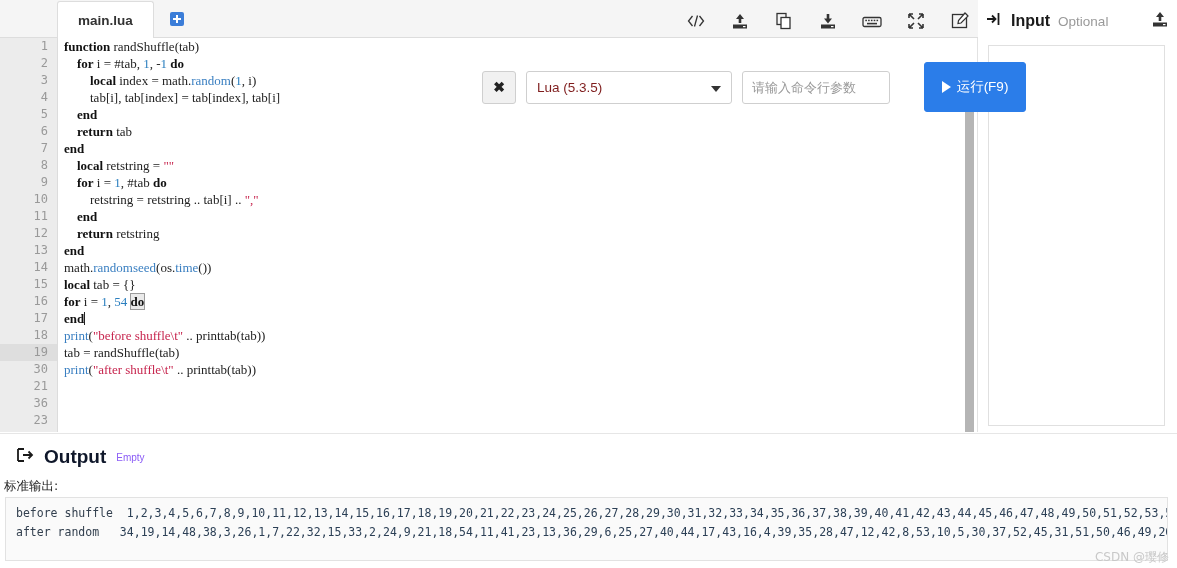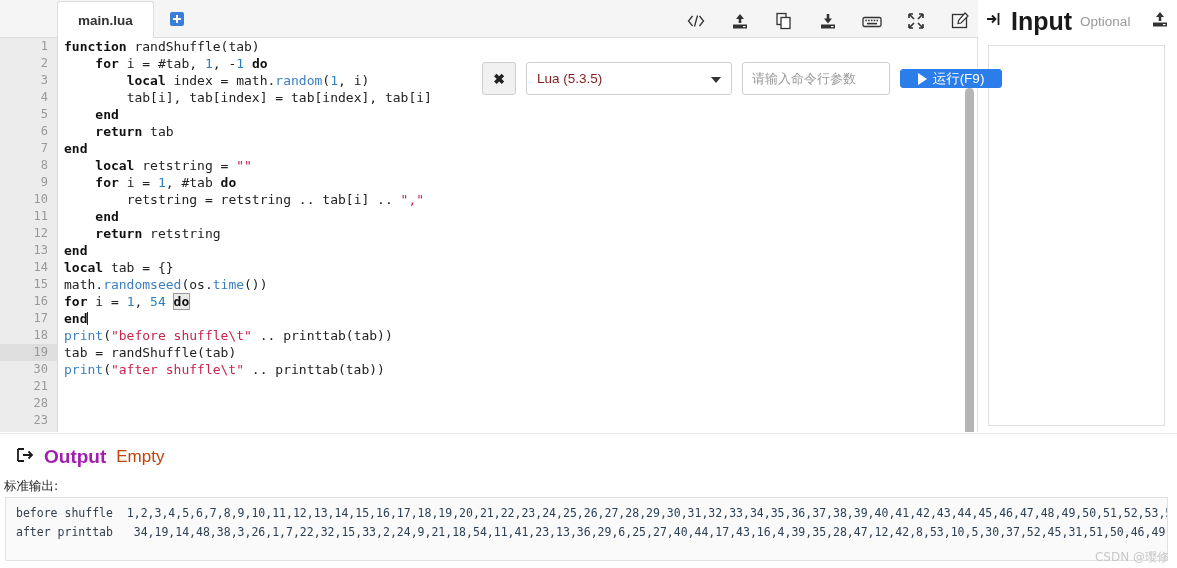--- a/index.html
+++ b/index.html
@@ -72,21 +72,21 @@
     padding-right: 9px;
     font-family: "DejaVu Sans Mono", monospace; font-size: 12px; color: #999;
   }
   .ln.active { background: #dedede; }
   #code-lines {
     position: absolute; left: 57px; top: 0; right: 0; height: 394px;
     border-left: 1px solid #dcdcdc;
     padding-left: 6px;
     font-family: "DejaVu Sans Mono", monospace; font-size: 13px;
   }
-  .cl { height: 17px; line-height: 17px; white-space: pre; color: #222; }
+  .cl { height: 17px; line-height: 17px; white-space: pre; color: #222; font-family: Liberation Serif, serif; }
   .kw   { color: #111; font-weight: bold; }
   .fn   { color: #3a7fc1; }
   .num  { color: #2b7fbf; }
   .str  { color: #c7254e; }
   .pl   { color: #222; }
   .cursor-car {
     display: inline-block; width: 1px; height: 13px; background: #222;
     vertical-align: -2px;
   }
   .boxed { outline: 1px solid #9b9b9b; background: #eaeaea; }
@@ -113,63 +113,63 @@
     width:0;height:0;border-left:5px solid transparent;border-right:5px solid transparent;border-top:6px solid #333;
   }
   #args-input {
     width: 148px; height: 33px; background:#fff;
     border: 1px solid #cfcfcf; border-radius: 3px;
     padding: 0 9px; font-size: 13px; color:#333;
     font-family: "Liberation Sans", sans-serif;
   }
   #args-input::placeholder { color:#9a9a9a; }
   #run-btn {
-    width: 102px; height: 19px; background:#2b7de9; border:1px solid #2b7de9;
+    width: 102px; height: 50px; background:#2b7de9; border:1px solid #2b7de9;
     border-radius: 3px; color:#fff; font-size:13.5px;
-    display:flex; align-items:center; justify-content:center; gap:6px; cursor:pointer;
+    display:flex; align-items:center; justify-content:center; gap:6px; cursor:pointer;margin-left:24px;
   }
   .play-tri { width:0;height:0;border-top:6px solid transparent;border-bottom:6px solid transparent;border-left:9px solid #fff; }
 
   
   #editor-scroll-track {
     position:absolute; right: 3px; top: 42px; width: 10px; height: 386px;
   }
   #editor-scroll-thumb {
     position:absolute; right: 3px; top: 50px; width: 9px; height: 355px;
     background: #b5b5b5; border-radius: 5px; cursor: pointer;
   }
 
   
   #input-panel {
     position:absolute; left: 986px; top: 0; width: 191px; height: 432px; background:#fff;
   }
   #input-header {
     display:flex; align-items:center; height: 34px; padding-top: 8px; gap: 8px;
   }
-  #input-title { font-size: 25px; font-weight: bold; color:#1a1a1a; }
+  #input-title { font-size: 16px; font-weight: bold; color:#1a1a1a; }
   #input-optional { font-size: 13.5px; color:#9a9a9a; }
   #input-upload { margin-left: auto; margin-right: 8px; cursor:pointer; }
   #input-box {
     position:absolute; left: 2px; top: 45px; width: 177px; height: 381px;
     border: 1px solid #e0e0e0; background:#fff;
     font-family: "DejaVu Sans Mono", monospace; font-size: 12px;
     padding: 6px 4px; color:#333; resize:none; outline:none;
   }
 
   
   #output-panel {
     position:absolute; left: 0; top: 433px; width: 1177px; height: 135px;
     background:#fff; border-top: 1px solid #e6e6e6;
   }
   #output-header {
     position:absolute; left: 0; top: 6px; width: 1177px; height: 34px;
     display:flex; align-items:center; padding: 0 16px 0 16px; gap: 10px;
   }
-  #output-title { font-size: 19px; font-weight: bold; color:#a21caf; }
-  #output-status { font-size: 17px; color:#c2410c; }
+  #output-title { font-size: 19px; font-weight: bold; color:#0f172a; }
+  #output-status { font-size: 10px; color:#8b5cf6; }
   #output-actions { margin-left:auto; display:flex; align-items:center; gap: 24px; }
   #accept-link { color:#18a018; font-weight:bold; font-size:14px; cursor:pointer; }
 
   #stdout-label {
     position:absolute; left: 4px; top: 44px;
     font-size: 12.5px; color:#222; font-family: "DejaVu Sans", sans-serif;
   }
   #stdout-box {
     position:absolute; left: 5px; top: 63px; width: 1163px; height: 64px;
     border: 1px solid #e2e2e2; background:#fafafa; overflow:hidden;
@@ -273,39 +273,39 @@
           <div class="ln">12</div>
           <div class="ln">13</div>
           <div class="ln">14</div>
           <div class="ln">15</div>
           <div class="ln">16</div>
           <div class="ln">17</div>
           <div class="ln">18</div>
           <div class="ln active">19</div>
           <div class="ln">30</div>
           <div class="ln">21</div>
-          <div class="ln">28</div>
+          <div class="ln">36</div>
           <div class="ln">23</div>
         </div>
       <div id="code-lines">
           <div class="cl"><span class="kw">function</span> <span class="pl">randShuffle</span>(<span class="pl">tab</span>)</div>
           <div class="cl">    <span class="kw">for</span> <span class="pl">i</span> = #<span class="pl">tab</span>, <span class="num">1</span>, -<span class="num">1</span> <span class="kw">do</span></div>
           <div class="cl">        <span class="kw">local</span> <span class="pl">index</span> = <span class="pl">math</span>.<span class="fn">random</span>(<span class="num">1</span>, <span class="pl">i</span>)</div>
           <div class="cl">        <span class="pl">tab</span>[<span class="pl">i</span>], <span class="pl">tab</span>[<span class="pl">index</span>] = <span class="pl">tab</span>[<span class="pl">index</span>], <span class="pl">tab</span>[<span class="pl">i</span>]</div>
           <div class="cl">    <span class="kw">end</span></div>
           <div class="cl">    <span class="kw">return</span> <span class="pl">tab</span></div>
           <div class="cl"><span class="kw">end</span></div>
           <div class="cl">    <span class="kw">local</span> <span class="pl">retstring</span> = <span class="str">""</span></div>
           <div class="cl">    <span class="kw">for</span> <span class="pl">i</span> = <span class="num">1</span>, #<span class="pl">tab</span> <span class="kw">do</span></div>
           <div class="cl">        <span class="pl">retstring</span> = <span class="pl">retstring</span> .. <span class="pl">tab</span>[<span class="pl">i</span>] .. <span class="str">","</span></div>
           <div class="cl">    <span class="kw">end</span></div>
           <div class="cl">    <span class="kw">return</span> <span class="pl">retstring</span></div>
           <div class="cl"><span class="kw">end</span></div>
+          <div class="cl"><span class="pl">math</span>.<span class="fn">randomseed</span>(<span class="pl">os</span>.<span class="fn">time</span>())</div>
           <div class="cl"><span class="kw">local</span> <span class="pl">tab</span> = {}</div>
-          <div class="cl"><span class="pl">math</span>.<span class="fn">randomseed</span>(<span class="pl">os</span>.<span class="fn">time</span>())</div>
           <div class="cl"><span class="kw">for</span> <span class="pl">i</span> = <span class="num">1</span>, <span class="num">54</span> <span class="kw boxed">do</span></div>
           <div class="cl"><span class="kw">end</span><span class="cursor-car"></span></div>
           <div class="cl"><span class="fn">print</span>(<span class="str">"before shuffle\t"</span> .. <span class="pl">printtab</span>(<span class="pl">tab</span>))</div>
           <div class="cl"><span class="pl">tab</span> = <span class="pl">randShuffle</span>(<span class="pl">tab</span>)</div>
           <div class="cl"><span class="fn">print</span>(<span class="str">"after shuffle\t"</span> .. <span class="pl">printtab</span>(<span class="pl">tab</span>))</div>
           <div class="cl">&nbsp;</div>
         </div>
       <div id="editor-scroll-track"></div>
       <div id="editor-scroll-thumb"></div>
     </div>
@@ -356,17 +356,17 @@
           </svg>
       </span>
       <span id="output-title">Output</span>
       <span id="output-status">Empty</span>
 
     </div>
 
     <div id="stdout-label">标准输出:</div>
     <div id="stdout-box">
         <div class="out-line"><span class="out-tag">before shuffle  </span><span>1,2,3,4,5,6,7,8,9,10,11,12,13,14,15,16,17,18,19,20,21,22,23,24,25,26,27,28,29,30,31,32,33,34,35,36,37,38,39,40,41,42,43,44,45,46,47,48,49,50,51,52,53,54,</span></div>
-        <div class="out-line"><span class="out-tag">after printtab   </span><span>34,19,14,48,38,3,26,1,7,22,32,15,33,2,24,9,21,18,54,11,41,23,13,36,29,6,25,27,40,44,17,43,16,4,39,35,28,47,12,42,8,53,10,5,30,37,52,45,31,51,50,46,49,20,</span></div>
+        <div class="out-line"><span class="out-tag">after random   </span><span>34,19,14,48,38,3,26,1,7,22,32,15,33,2,24,9,21,18,54,11,41,23,13,36,29,6,25,27,40,44,17,43,16,4,39,35,28,47,12,42,8,53,10,5,30,37,52,45,31,51,50,46,49,20,</span></div>
       </div>
     <div id="watermark">CSDN @璎修</div>
   </div>
 </div>
 
 </body></html>

